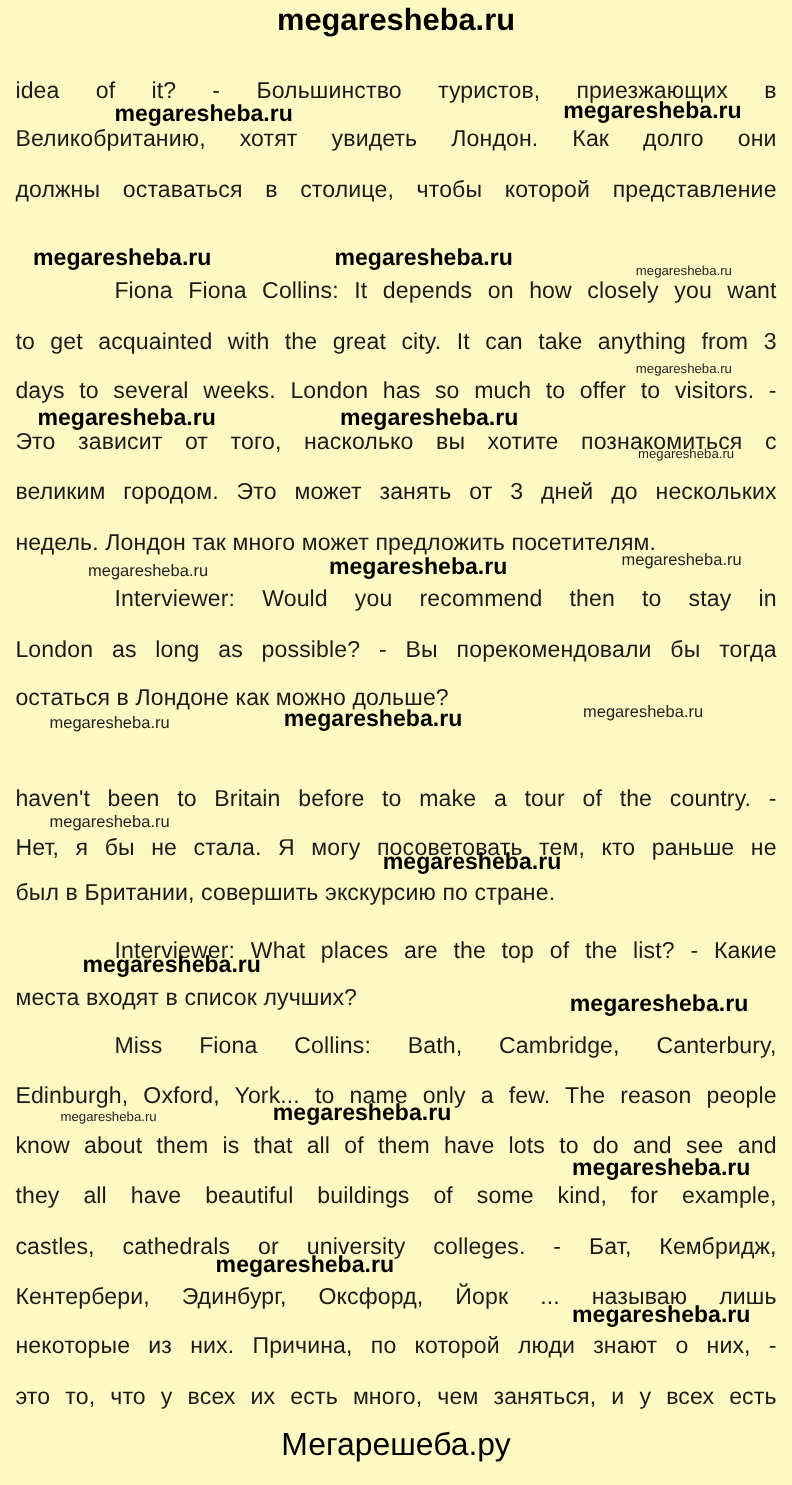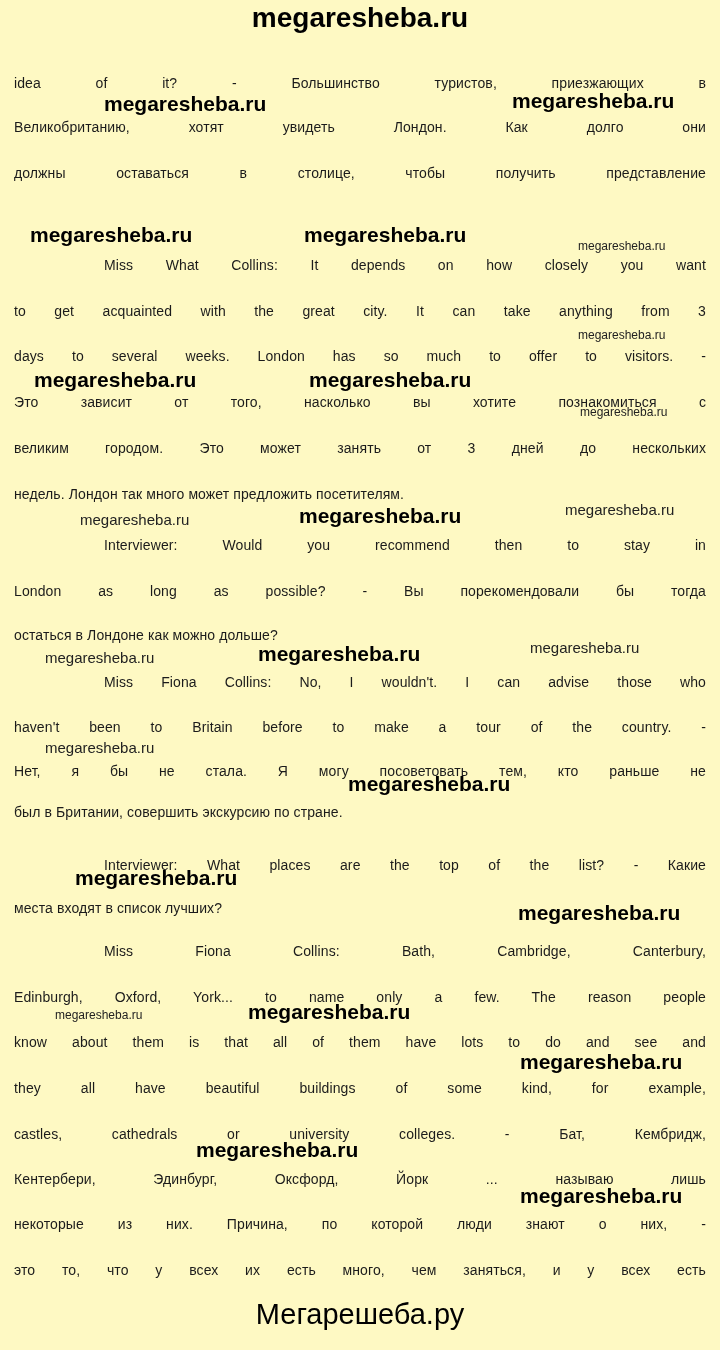--- a/index.html
+++ b/index.html
@@ -14,21 +14,21 @@
   .hdr{
     position:absolute;top:2px;left:0;width:720px;
     text-align:center;font-size:28px;font-weight:700;color:#000;
   }
   .ftr{
     position:absolute;top:1298px;left:0;width:720px;
     text-align:center;font-size:29px;font-weight:400;color:#000;
   }
   .line{
     position:absolute;left:14px;width:692px;height:30px;
-    font-size:14px;line-height:30px;
+    font-size:21px;line-height:30px;
     text-align:justify;text-align-last:justify;
     overflow:hidden;letter-spacing:0.1px;
   }
   .line.left{text-align:left;text-align-last:left;}
   .line.indent{padding-left:90px;width:602px;}
   .wm{
     position:absolute;white-space:nowrap;color:#000;
     line-height:1;
   }
   .wm.b{font-size:21px;font-weight:700;}
@@ -37,31 +37,30 @@
 </style>
 </head>
 <body>
 
 <div class="page">
 
   <div class="hdr">megaresheba.ru</div>
 
   <div class="line" style="top:68px">idea of it? - Большинство туристов, приезжающих в</div>
   <div class="line" style="top:112px">Великобританию, хотят увидеть Лондон. Как долго они</div>
-  <div class="line" style="top:158px">должны оставаться в столице, чтобы получить представление</div>
-  <div class="line indent" style="top:250px">Miss What Collins: It depends on how closely you want</div>
+  <div class="line" style="top:158px">должны оставаться в столице, чтобы которой представление</div>
+  <div class="line indent" style="top:250px">Fiona Fiona Collins: It depends on how closely you want</div>
   <div class="line" style="top:296px">to get acquainted with the great city. It can take anything from 3</div>
   <div class="line" style="top:341px">days to several weeks. London has so much to offer to visitors. -</div>
   <div class="line" style="top:387px">Это зависит от того, насколько вы хотите познакомиться с</div>
   <div class="line" style="top:433px">великим городом. Это может занять от 3 дней до нескольких</div>
   <div class="line left" style="top:479px">недель. Лондон так много может предложить посетителям.</div>
   <div class="line indent" style="top:530px">Interviewer: Would you recommend then to stay in</div>
   <div class="line" style="top:576px">London as long as possible? - Вы порекомендовали бы тогда</div>
   <div class="line left" style="top:620px">остаться в Лондоне как можно дольше?</div>
-  <div class="line indent" style="top:667px">Miss Fiona Collins: No, I wouldn't. I can advise those who</div>
   <div class="line" style="top:712px">haven't been to Britain before to make a tour of the country. -</div>
   <div class="line" style="top:756px">Нет, я бы не стала. Я могу посоветовать тем, кто раньше не</div>
   <div class="line indent" style="top:850px">Interviewer: What places are the top of the list? - Какие</div>
   <div class="line left" style="top:797px">был в Британии, совершить экскурсию по стране.</div>
   <div class="line left" style="top:893px">места входят в список лучших?</div>
   <div class="line indent" style="top:936px">Miss Fiona Collins: Bath, Cambridge, Canterbury,</div>
   <div class="line" style="top:982px">Edinburgh, Oxford, York... to name only a few. The reason people</div>
   <div class="line" style="top:1027px">know about them is that all of them have lots to do and see and</div>
   <div class="line" style="top:1073px">they all have beautiful buildings of some kind, for example,</div>
   <div class="line" style="top:1119px">castles, cathedrals or university colleges. - Бат, Кембридж,</div>

